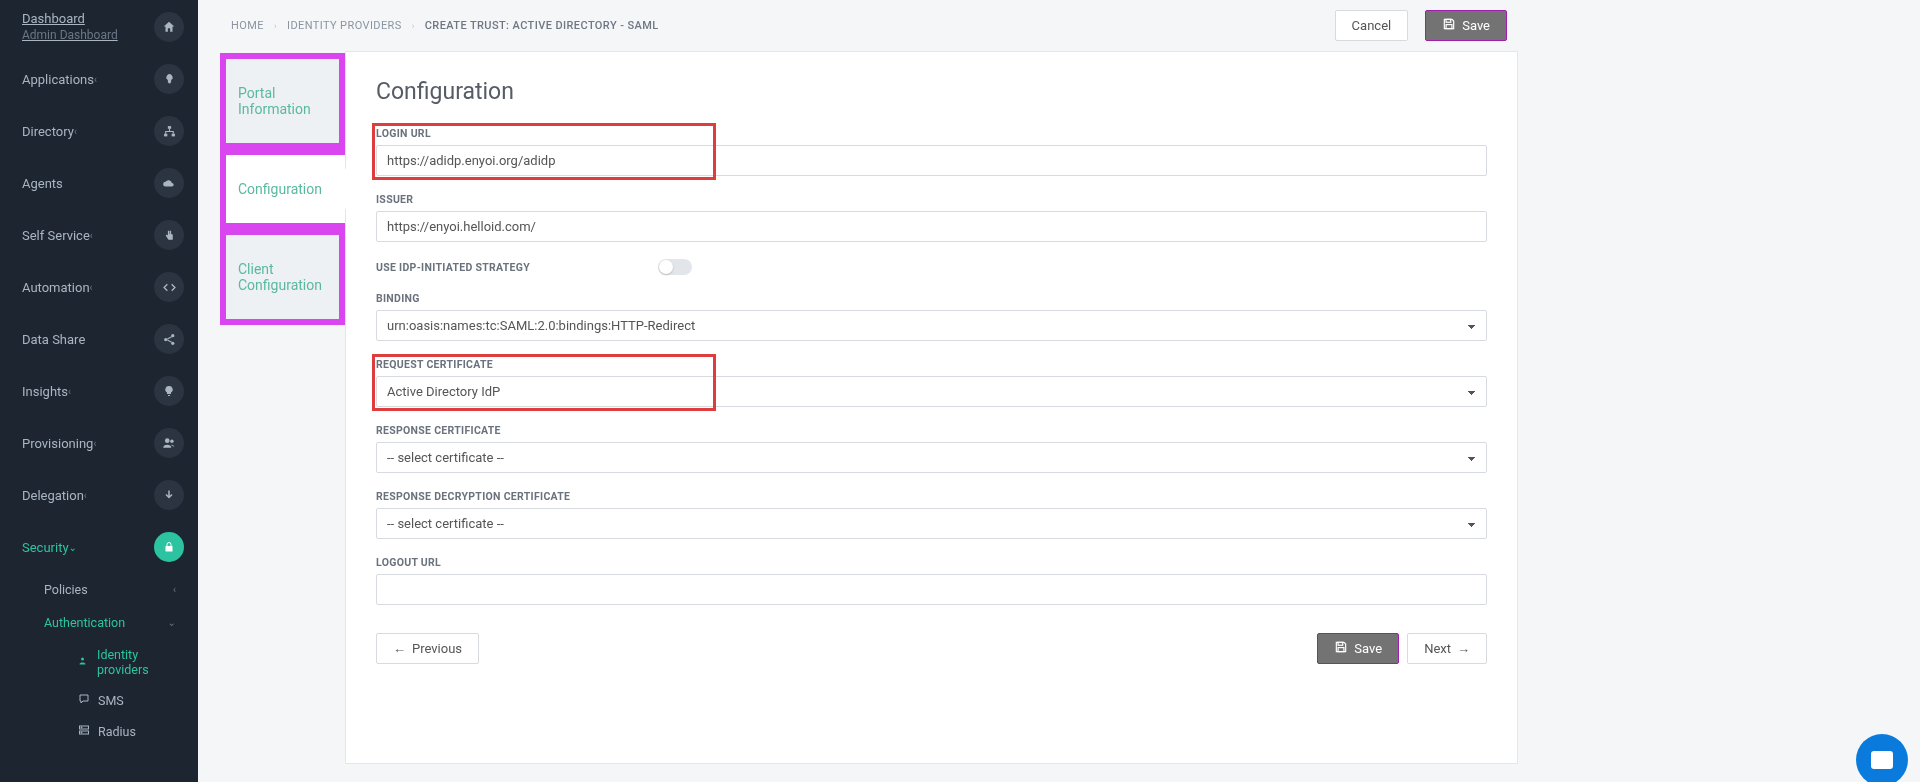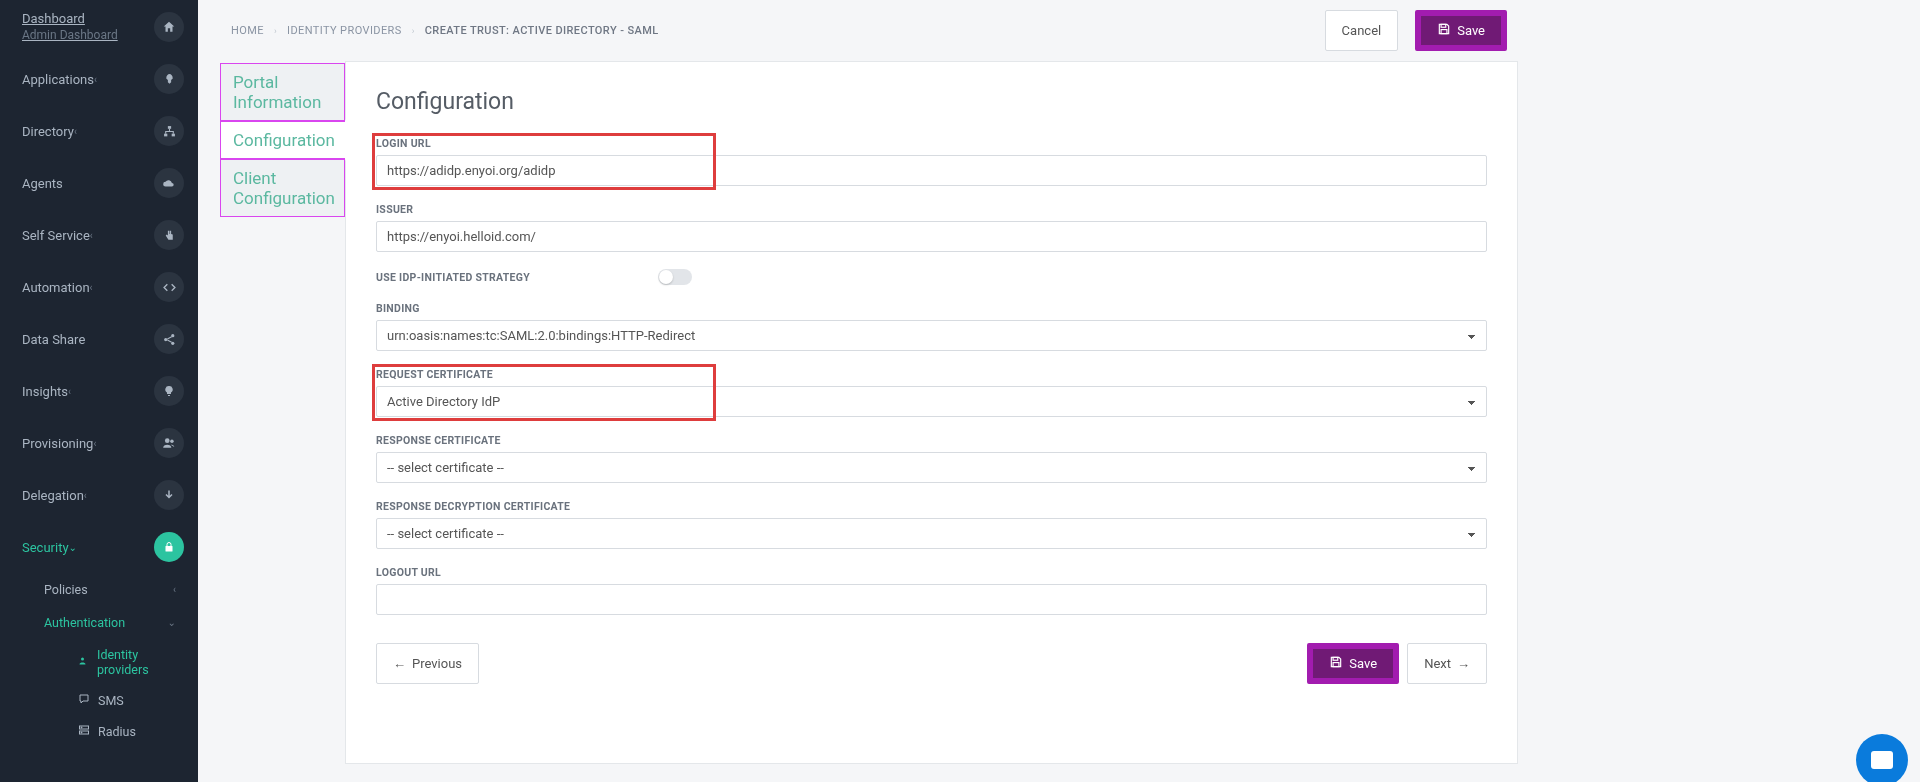--- a/index.html
+++ b/index.html
@@ -128,41 +128,41 @@
   display: inline-flex;
   align-items: center;
   gap: 6px;
 }
 .btn-default {
   background: #fff;
   border: 1px solid #d7dbe0;
   color: #555;
 }
 .btn-primary {
-  background: #701a75;
-  border: 6px solid #a21caf;
+  background: #737373;
+  border: 1px solid #a21caf;
   color: #fff;
 }
 .btn .icon { font-size: 13px; }
 
 .content-row {
   display: flex;
   padding: 0 22px 18px 22px;
   flex: 1;
 }
 .tab-col {
   width: 125px;
   margin-top: 2px;
 }
 .tab-item {
-  padding: 8px 12px;
-  font-size: 17px;
+  padding: 26px 12px;
+  font-size: 14px;
   color: #5bb8a0;
   background: #eef1f3;
-  border: 1px solid #d946ef;
+  border: 6px solid #d946ef;
   cursor: pointer;
   position: relative;
 }
 .tab-item.active {
   background: #fff;
   border-right: none;
 }
 .tab-item.active::after {
   content: '';
   position: absolute;

